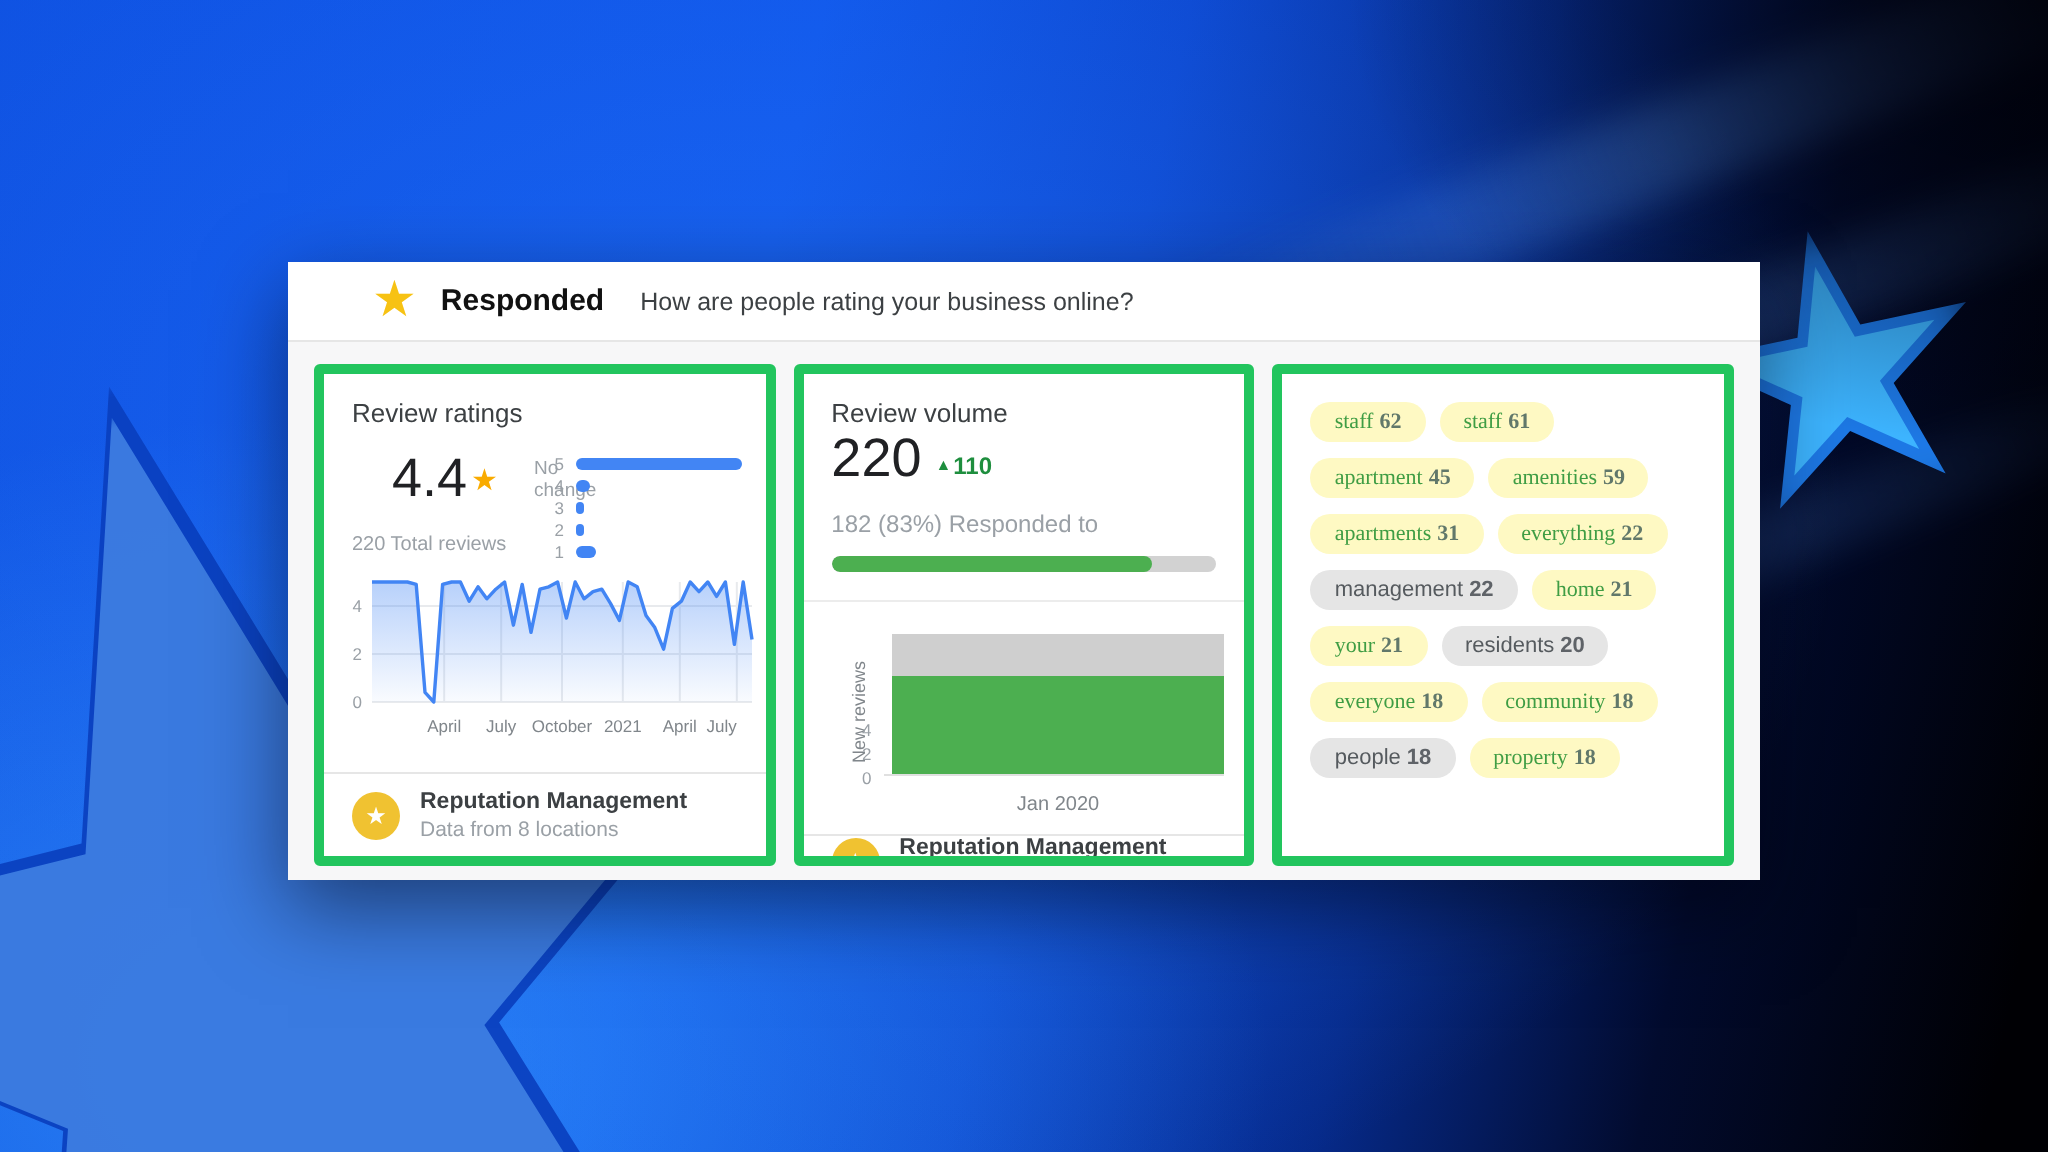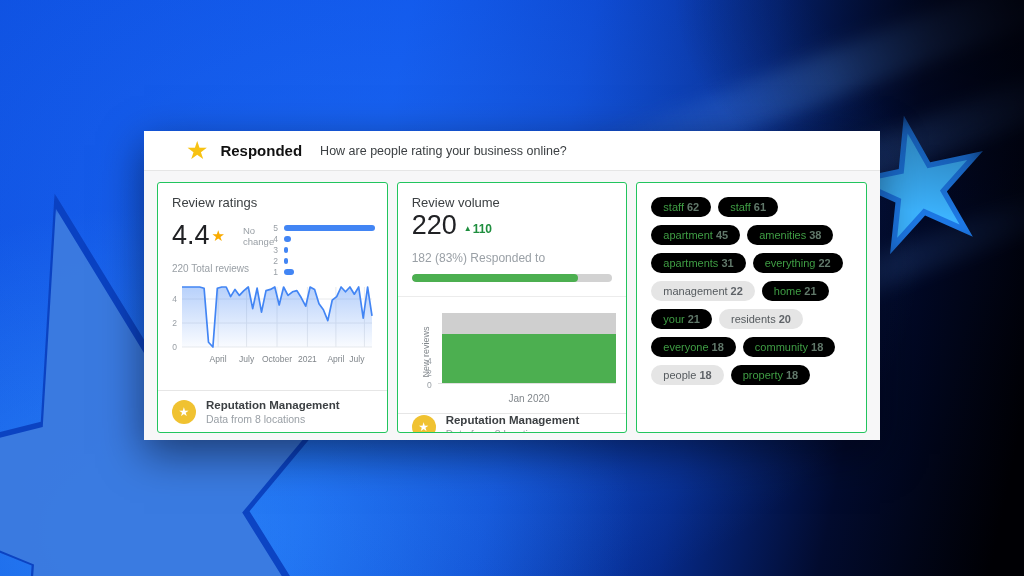--- a/index.html
+++ b/index.html
@@ -28,29 +28,29 @@
   
   .panel{position:absolute;left:144px;top:131px;width:736px;height:309px;background:#f7f7f8;
     box-shadow:0 14px 40px rgba(0,0,10,.5);z-index:5;}
   .panel-header{height:39px;background:#ffffff;border-bottom:1px solid #e6e6e6;
     display:flex;align-items:center;}
   .hdr-star{font-size:25px;color:#f7c213;margin-left:42px;line-height:1;}
   .hdr-title{font-size:15px;font-weight:bold;color:#111;margin-left:12px;}
   .hdr-sub{font-size:12.5px;color:#3c4043;margin-left:18px;}
 
   .panel-body{display:flex;gap:9px;padding:11px 13px 8px 13px;box-sizing:border-box;height:270px;}
-  .card{background:#fff;border:1px solid #22c55e;border-radius:3px;flex:1;display:flex;flex-direction:column;overflow:hidden;}
+  .card{background:#fff;border:5px solid #22c55e;border-radius:3px;flex:1;display:flex;flex-direction:column;overflow:hidden;}
   .card-main{flex:1;position:relative;}
   .card-title{font-size:13px;color:#3c4043;padding:12px 14px 0 14px;}
 
   
   .stats-row{display:flex;padding:10px 12px 0 14px;}
   .score-block{width:96px;}
   .score-line{display:flex;align-items:center;}
-  .score{font-size:27px;color:#202124;}
+  .score{font-size:27px;color:#202124;margin-left:20px;}
   .score-star{font-size:15px;color:#f9ab00;margin-left:2px;}
   .no-change{font-size:9.5px;color:#9aa0a6;margin-left:18px;}
   .total-reviews{font-size:10px;color:#9aa0a6;margin-top:12px;}
   .dist-block{flex:1;padding-top:2px;}
   .dist-row{display:flex;align-items:center;height:11px;}
   .dist-label{width:10px;font-size:8.5px;color:#9aa0a6;text-align:right;margin-right:6px;}
   .dist-track{flex:1;height:11px;display:flex;align-items:center;}
   .dist-bar{height:6px;background:#4285f4;border-radius:3px;}
   .line-chart-wrap{padding:6px 8px 0 10px;}
 
@@ -71,21 +71,21 @@
   .stackbar{position:absolute;left:44px;right:10px;top:12px;height:70px;display:flex;flex-direction:column;}
   .stackbar .gray{background:#cfcfcf;}
   .stackbar .green{background:#4caf50;flex:1;}
   .baseline{position:absolute;left:40px;right:10px;top:82px;border-top:1px solid #e0e0e0;}
   .xcat{position:absolute;left:44px;right:10px;top:92px;text-align:center;font-size:10px;color:#80868b;}
 
   
   .insights-sub{font-size:9.5px;color:#9aa0a6;padding:4px 14px 0 14px;line-height:1.3;}
   .tags{display:flex;flex-wrap:wrap;gap:8px 7px;padding:14px 12px 0 14px;}
   .pill{font-size:11px;border-radius:13px;padding:4px 12px;cursor:pointer;white-space:nowrap;}
-  .pill.green{background:#000000;color:#3f9d44;}
+  .pill.green{background:#fef9c3;color:#3f9d44;font-family:Liberation Serif, serif;}
   .pill.gray{background:#e5e5e5;color:#555a5e;}
   .pill b{font-weight:bold;color:#5f6368;margin-left:3px;}
   .pill.green b{color:#61786a;}
 
   
   .card-footer{border-top:1px solid #e6e6e6;height:41px;display:flex;align-items:center;padding:0 14px;}
   .badge{width:24px;height:24px;border-radius:50%;background:#f0c231;color:#fff;display:flex;align-items:center;justify-content:center;font-size:12px;flex:none;}
   .foot-text{margin-left:10px;}
   .foot-title{font-size:11.5px;color:#3c4043;font-weight:bold;}
   .foot-sub{font-size:10.5px;color:#9aa0a6;margin-top:2px;}
@@ -238,21 +238,21 @@
         </div>
       </div>
     </div>
 
     <div class="card">
       <div class="card-main">
         <div class="tags" id="tags">
             <span class="pill green"><span>staff</span><b>62</b></span>
             <span class="pill green"><span>staff</span><b>61</b></span>
             <span class="pill green"><span>apartment</span><b>45</b></span>
-            <span class="pill green"><span>amenities</span><b>38</b></span>
+            <span class="pill green"><span>amenities</span><b>59</b></span>
             <span class="pill green"><span>apartments</span><b>31</b></span>
             <span class="pill green"><span>everything</span><b>22</b></span>
             <span class="pill gray"><span>management</span><b>22</b></span>
             <span class="pill green"><span>home</span><b>21</b></span>
             <span class="pill green"><span>your</span><b>21</b></span>
             <span class="pill gray"><span>residents</span><b>20</b></span>
             <span class="pill green"><span>everyone</span><b>18</b></span>
             <span class="pill green"><span>community</span><b>18</b></span>
             <span class="pill gray"><span>people</span><b>18</b></span>
             <span class="pill green"><span>property</span><b>18</b></span>

